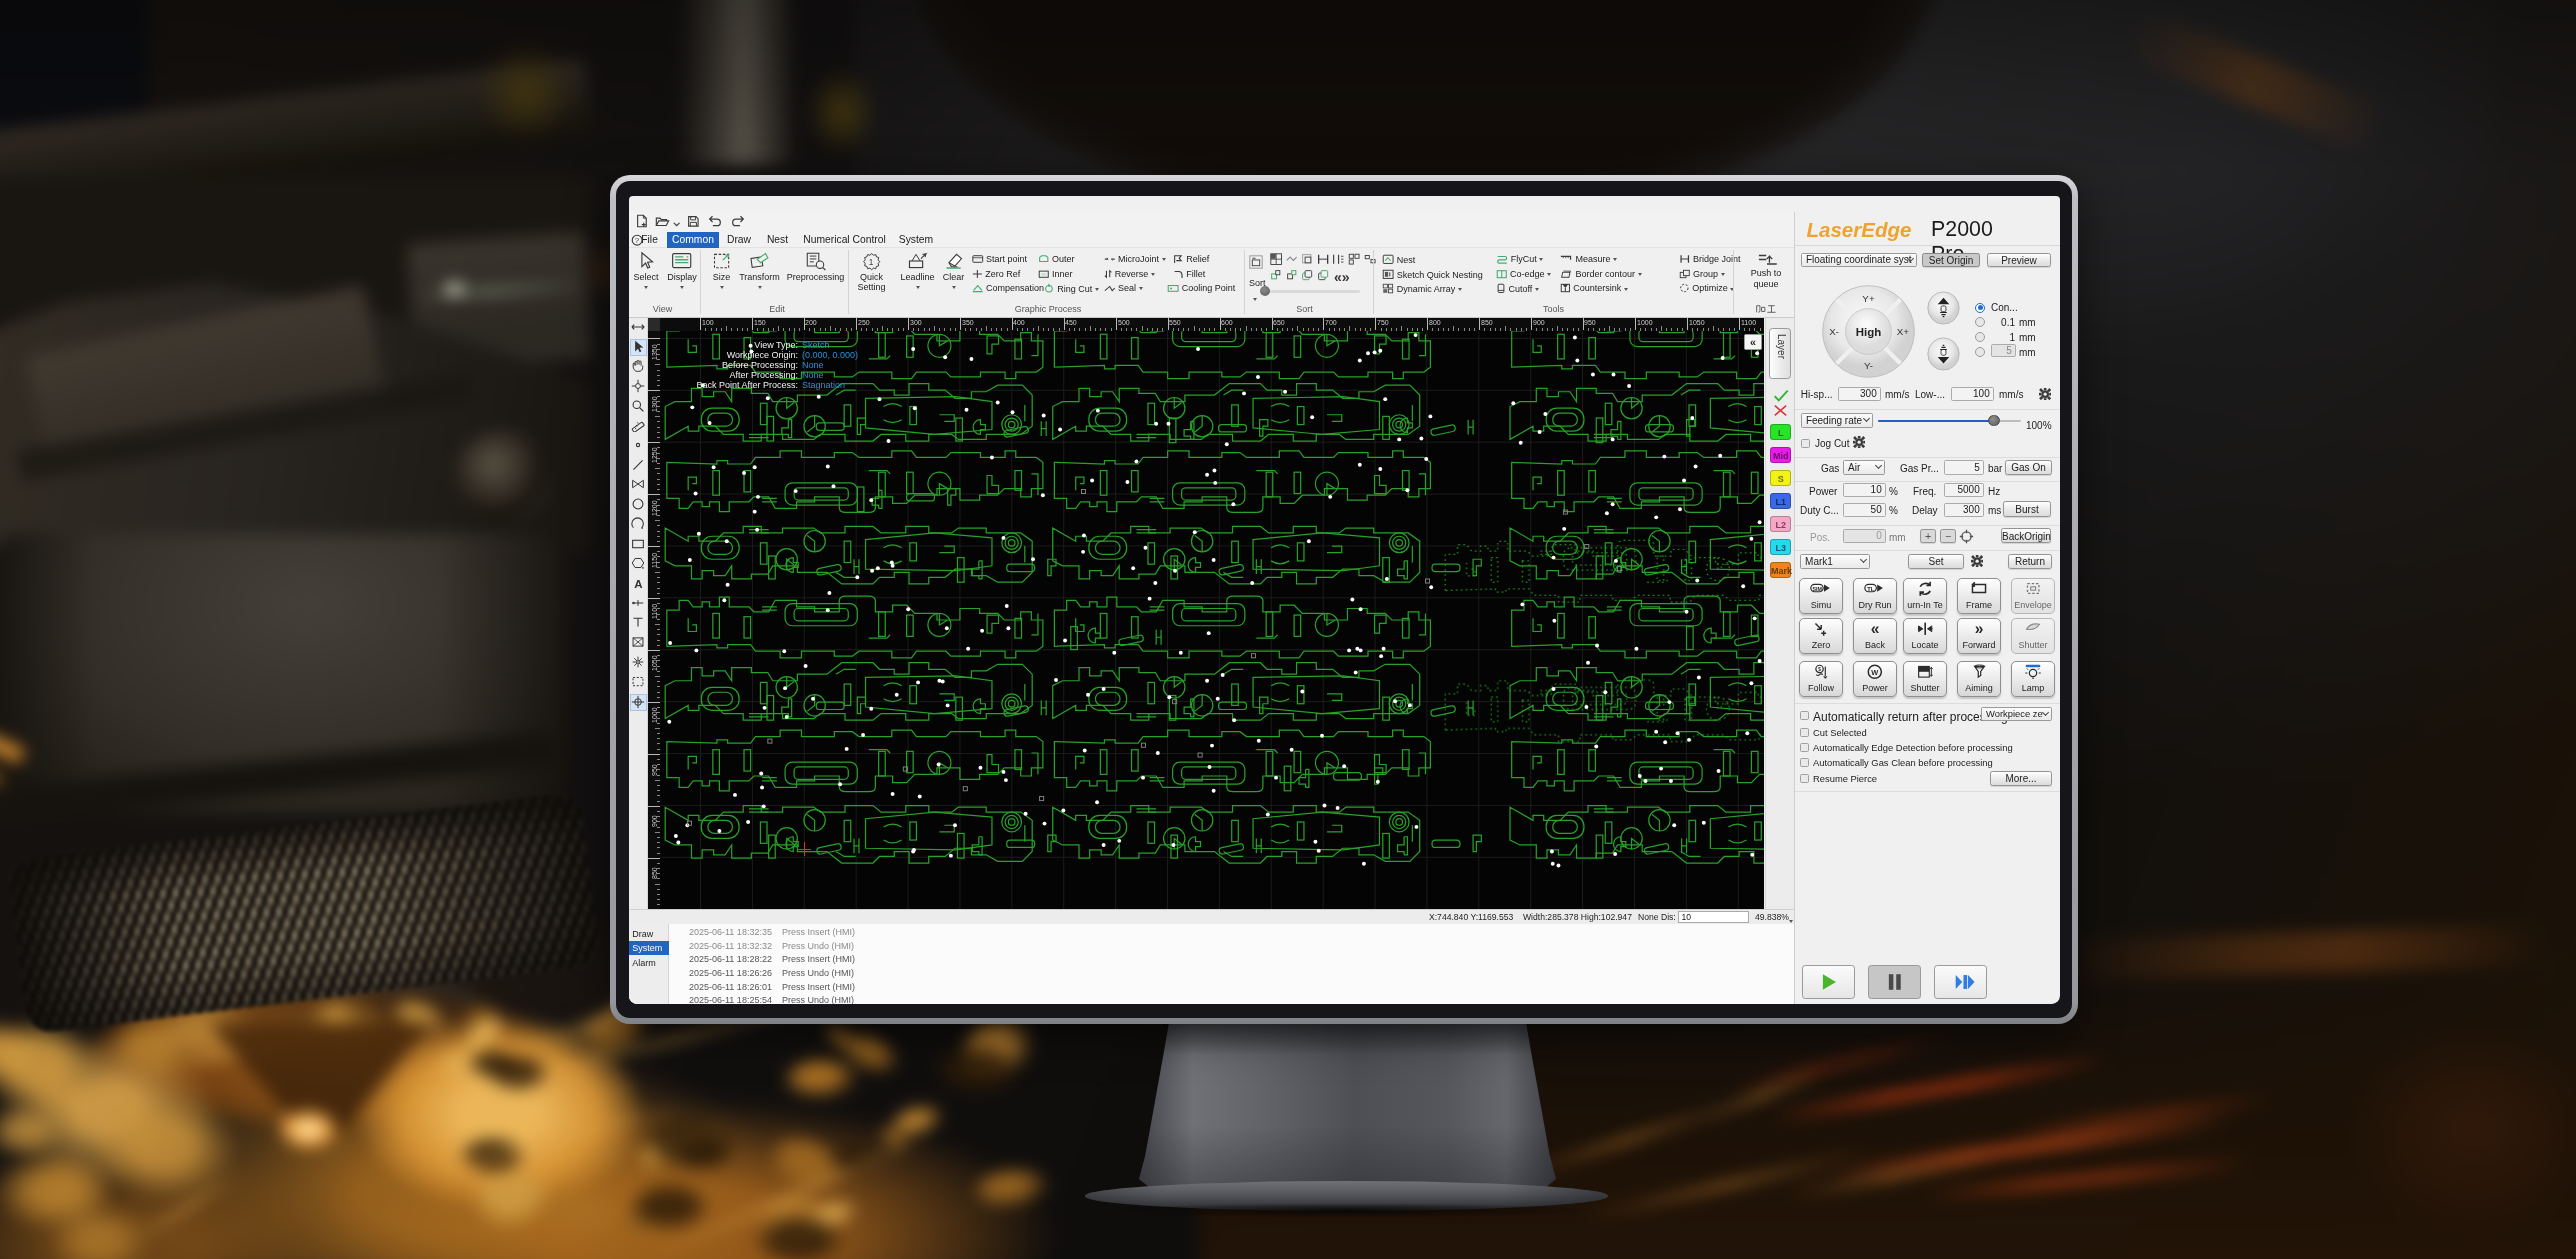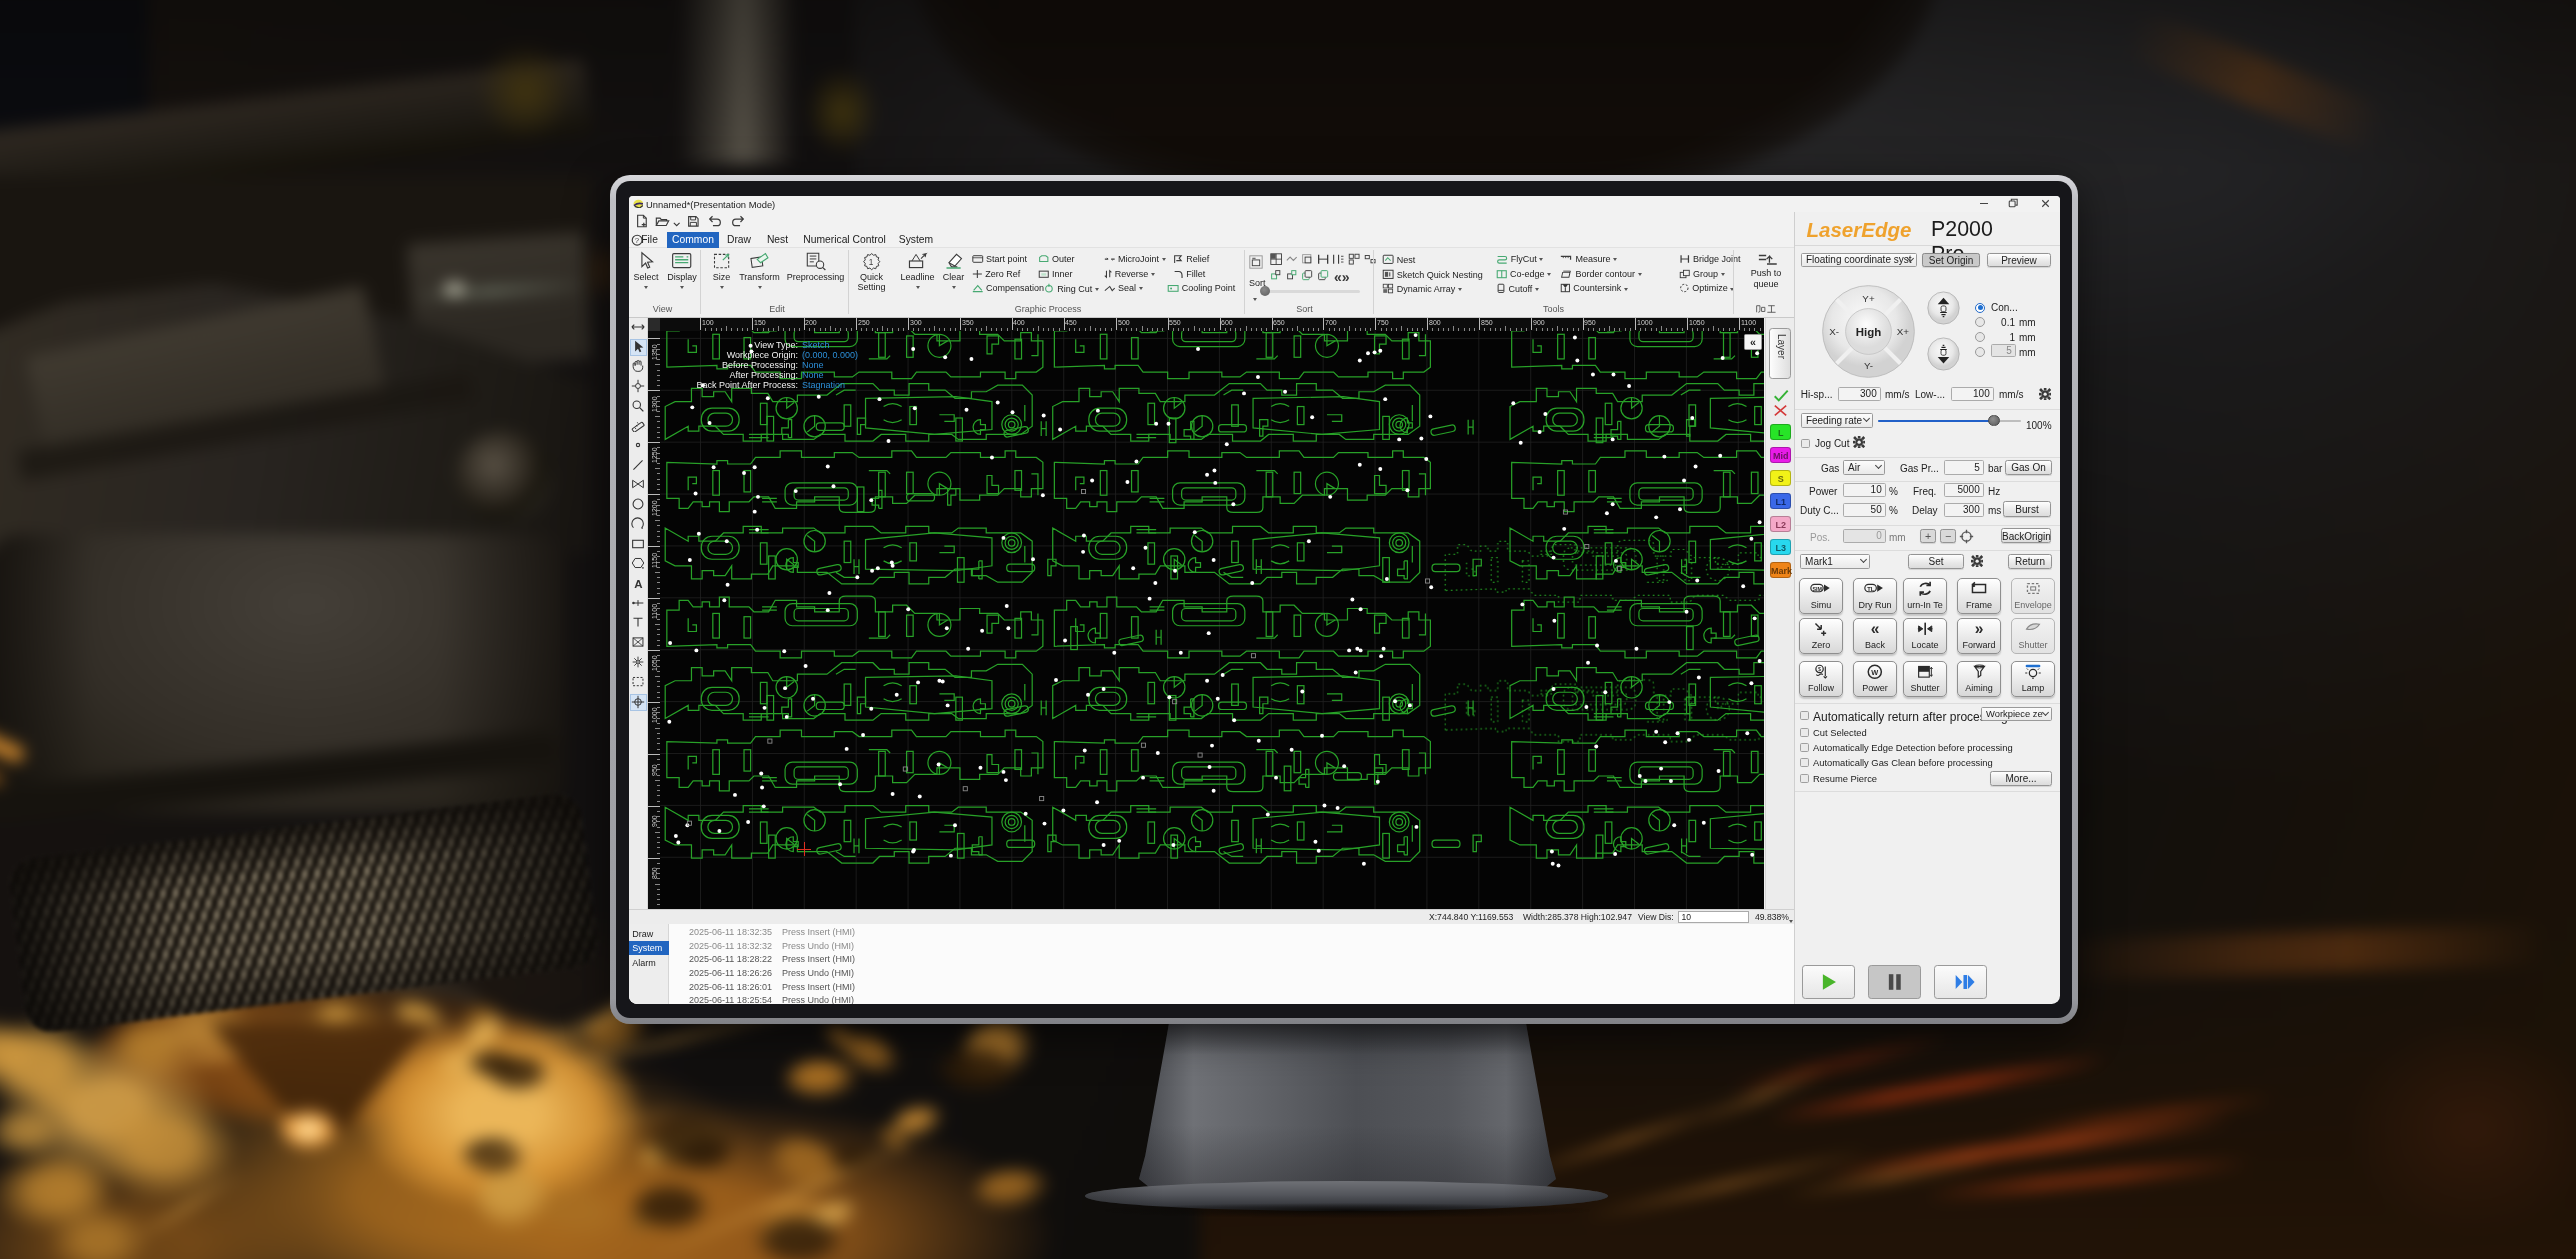--- a/index.html
+++ b/index.html
@@ -243,36 +243,20 @@
  background:linear-gradient(180deg,#6f7176,#54565c 45%,#313338 88%)"></div>
 <div class="abs" style="left:1085px;top:1181px;width:523px;height:30px;border-radius:50%;
  background:linear-gradient(90deg,rgba(30,30,32,.4),rgba(0,0,0,0) 15%,rgba(0,0,0,0) 80%,rgba(25,25,27,.5))"></div>
 <div class="abs" style="left:1105px;top:1203px;width:485px;height:15px;border-radius:50%;
  background:radial-gradient(ellipse,rgba(8,6,4,.9),rgba(10,8,5,0) 72%)"></div>
 
 <div id="monitor">
     <div id="bezel"></div>
   </div>
 <div id="appwin">
-<div id="titlebar">
-      <div class="abs" style="left:4.1px;top:3.3px"><svg width="10" height="9" viewBox="0 0 12 11" fill="none">
-          <ellipse cx="6.5" cy="6" rx="6" ry="5" fill="#e8e24a"></ellipse>
-          <path d="M1 8 Q6 4 12 6" stroke="#3b2a66" stroke-width="2"></path>
-          <path d="M2 9 L8 11 L12 8" stroke="#333" stroke-width="1.5" fill="none"></path>
-        </svg></div>
-      <div class="abs" style="left:17px;top:2.5px;font-size:9.4px;color:#222">Unnamed*(Presentation Mode)</div>
-      <div class="abs" style="left:1351px;top:6.6px;width:8.2px;height:1.3px;background:#444"></div>
-      <div class="abs" style="left:1379px;top:1.6px"><svg width="10" height="10" viewBox="0 0 12 12" fill="none">
-          <rect x="1.5" y="3.5" width="7" height="7" stroke="#444" stroke-width="1.3" rx="1"></rect>
-          <path d="M4 3.5 V1.5 H11 V8.5 H9" stroke="#444" stroke-width="1.3" fill="none"></path>
-        </svg></div>
-      <div class="abs" style="left:1412px;top:2.5px"><svg width="9" height="9" viewBox="0 0 11 11" fill="none">
-          <path d="M1.5 1.5 L9.5 9.5 M9.5 1.5 L1.5 9.5" stroke="#444" stroke-width="1.4"></path>
-        </svg></div>
-    </div>
     <div id="qat">
       <div class="abs" style="left:6.6px;top:2.5px"><svg width="12.3" height="14" viewBox="0 0 15 17" fill="none">
           <path d="M2 1.5 H9 L12.5 5 V15.5 H2 Z" stroke="#3b3b3b" stroke-width="1.4"></path>
           <path d="M9 1.5 V5 H12.5" stroke="#3b3b3b" stroke-width="1.2"></path>
           <path d="M9.5 10.5 v5 M7 13 h5" stroke="#3b3b3b" stroke-width="1.5"></path>
         </svg></div>
       <div class="abs" style="left:25.5px;top:4.1px"><svg width="15" height="10.7" viewBox="0 0 18 13" fill="none">
           <path d="M1.5 11.5 V2.5 H6 L7.5 4.5 H14 V6" stroke="#3b3b3b" stroke-width="1.4"></path>
           <path d="M1.5 11.5 L4.5 6 H16.5 L13.5 11.5 Z" stroke="#3b3b3b" stroke-width="1.4"></path>
         </svg></div>
@@ -1320,21 +1304,21 @@
       <div class="chip" style="top:129px;background:#e81ce8;color:#6a1060">Mid</div>
       <div class="chip" style="top:152px;background:#f2f218;color:#6a6a10">S</div>
       <div class="chip" style="top:175px;background:#3a68e8;color:#102a6a">L1</div>
       <div class="chip" style="top:198px;background:#f4a8c8;color:#8a3a5a">L2</div>
       <div class="chip" style="top:221px;background:#28d8ee;color:#105a66">L3</div>
       <div class="chip" style="top:244px;background:#ef8418;color:#6a3a08">Mark</div>
     </div>
     <div id="statusbar">
       <div class="abs" style="left:800px;top:1.6px">X:744.840 Y:1169.553</div>
       <div class="abs" style="left:894px;top:1.6px">Width:285.378 High:102.947</div>
-      <div class="abs" style="left:1009px;top:1.6px">View Dis:</div>
+      <div class="abs" style="left:1009px;top:1.6px">None Dis:</div>
       <div class="abs" style="left:1049px;top:0.8px;width:71px;height:12.3px;background:#fff;border:0.8px solid #aaa;font-size:8.6px;padding-left:2.5px">10</div>
       <div class="abs" style="left:1126px;top:1.6px">49.838%</div>
       <div class="abs" style="left:1160px;top:5.8px"><span class="dn"></span></div>
     </div>
     <div id="logarea">
       <div id="logtabs">
         <div class="ltab" style="top:2.5px">Draw</div>
         <div class="ltab sel" style="top:17px">System</div>
         <div class="ltab" style="top:32px">Alarm</div>
       </div>

